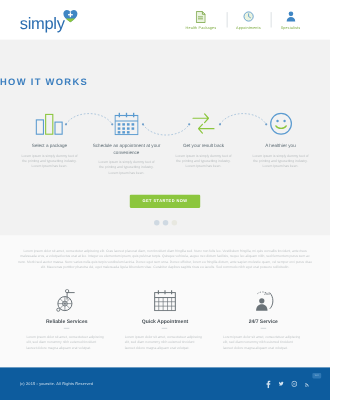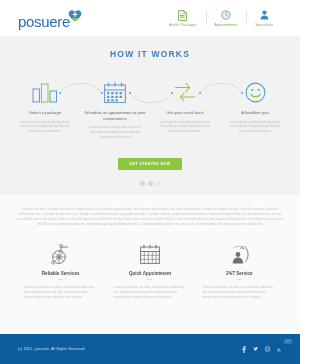--- a/index.html
+++ b/index.html
@@ -44,26 +44,26 @@
   .nav-label { font-size:3.4px; color:#7aa93c; letter-spacing:0.15px; white-space:nowrap; }
 
   
   .hero {
     background:#f2f2f2;
     flex:0 0 auto;
     padding:13px 0 0 0;
     position:relative;
   }
   .hero-title {
-    text-align:center;
     font-size:8.5px;
     letter-spacing:1.2px;
     color:#3c7fbf;
     font-weight:bold;
     margin-bottom:14px;
+    margin-top:20px;
   }
   .steps { display:flex; padding:0 10px; position:relative; }
   .step { flex:1; text-align:center; position:relative; padding:0 3px; }
   .step-icon { height:30px; display:flex; align-items:flex-end; justify-content:center; margin-bottom:7px; }
   .step-title { font-size:4.2px; color:#5c6b73; margin-bottom:4px; line-height:1.35; }
   .step-desc { font-size:3.1px; color:#b9bdbf; line-height:1.5; padding:0 6px; }
 
   .arc { position:absolute; top:6px; pointer-events:none; }
   .arc-1 { left:58px; }
   .arc-2 { left:128px; top:18px; }
@@ -130,21 +130,21 @@
     background:#2f78b5; padding:1px 2px; border-radius:1px;
   }
 </style>
 </head>
 <body>
 
 <div class="page">
 
   <div class="header">
     <div class="logo-wrap">
-      <span class="logo-text">posuere</span>
+      <span class="logo-text">simply</span>
       <span class="logo-mark">
         <svg width="14" height="13" viewBox="0 0 14 13">
           <path d="M7 12.2 C3 9.5 0.6 7.3 0.6 4.6 C0.6 2.6 2.1 1.2 3.9 1.2 C5.1 1.2 6.3 1.9 7 3 C7.7 1.9 8.9 1.2 10.1 1.2 C11.9 1.2 13.4 2.6 13.4 4.6 C13.4 7.3 11 9.5 7 12.2 Z" fill="#3f86c4"></path>
           <path d="M7 12.2 C5.2 11 3.7 9.9 2.7 8.9 L11.3 8.9 C10.3 9.9 8.8 11 7 12.2 Z" fill="#8cc63e"></path>
           <rect x="6.4" y="3.2" width="1.2" height="4.4" fill="#ffffff"></rect>
           <rect x="4.8" y="4.8" width="4.4" height="1.2" fill="#ffffff"></rect>
         </svg>
       </span>
     </div>
 

